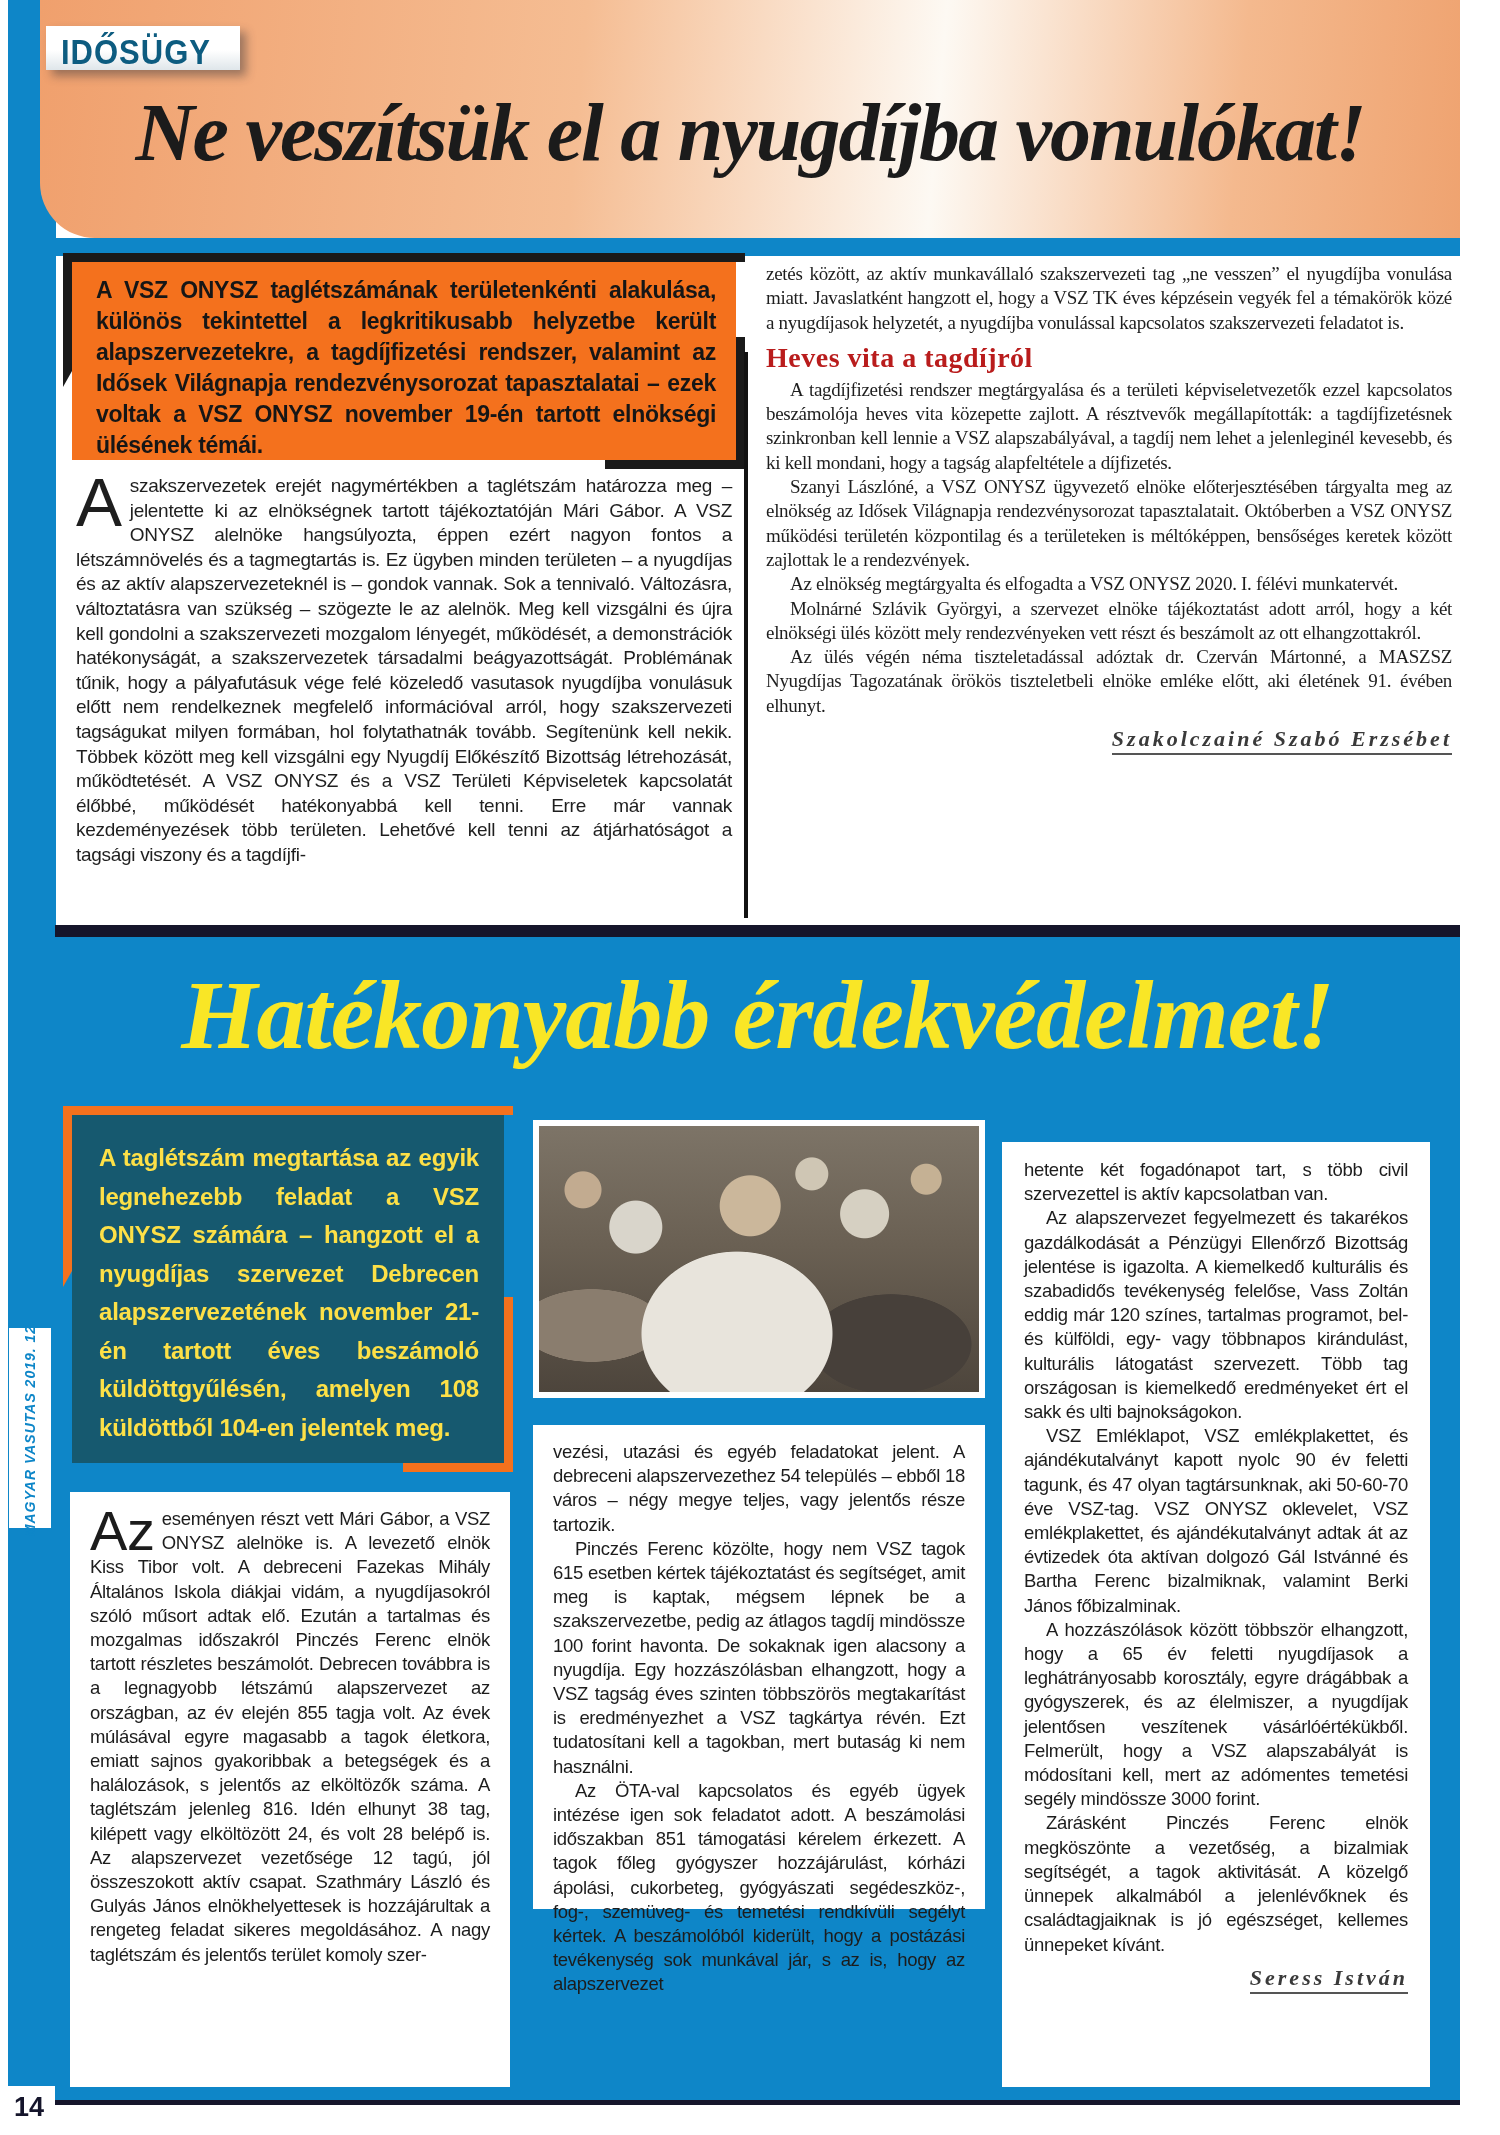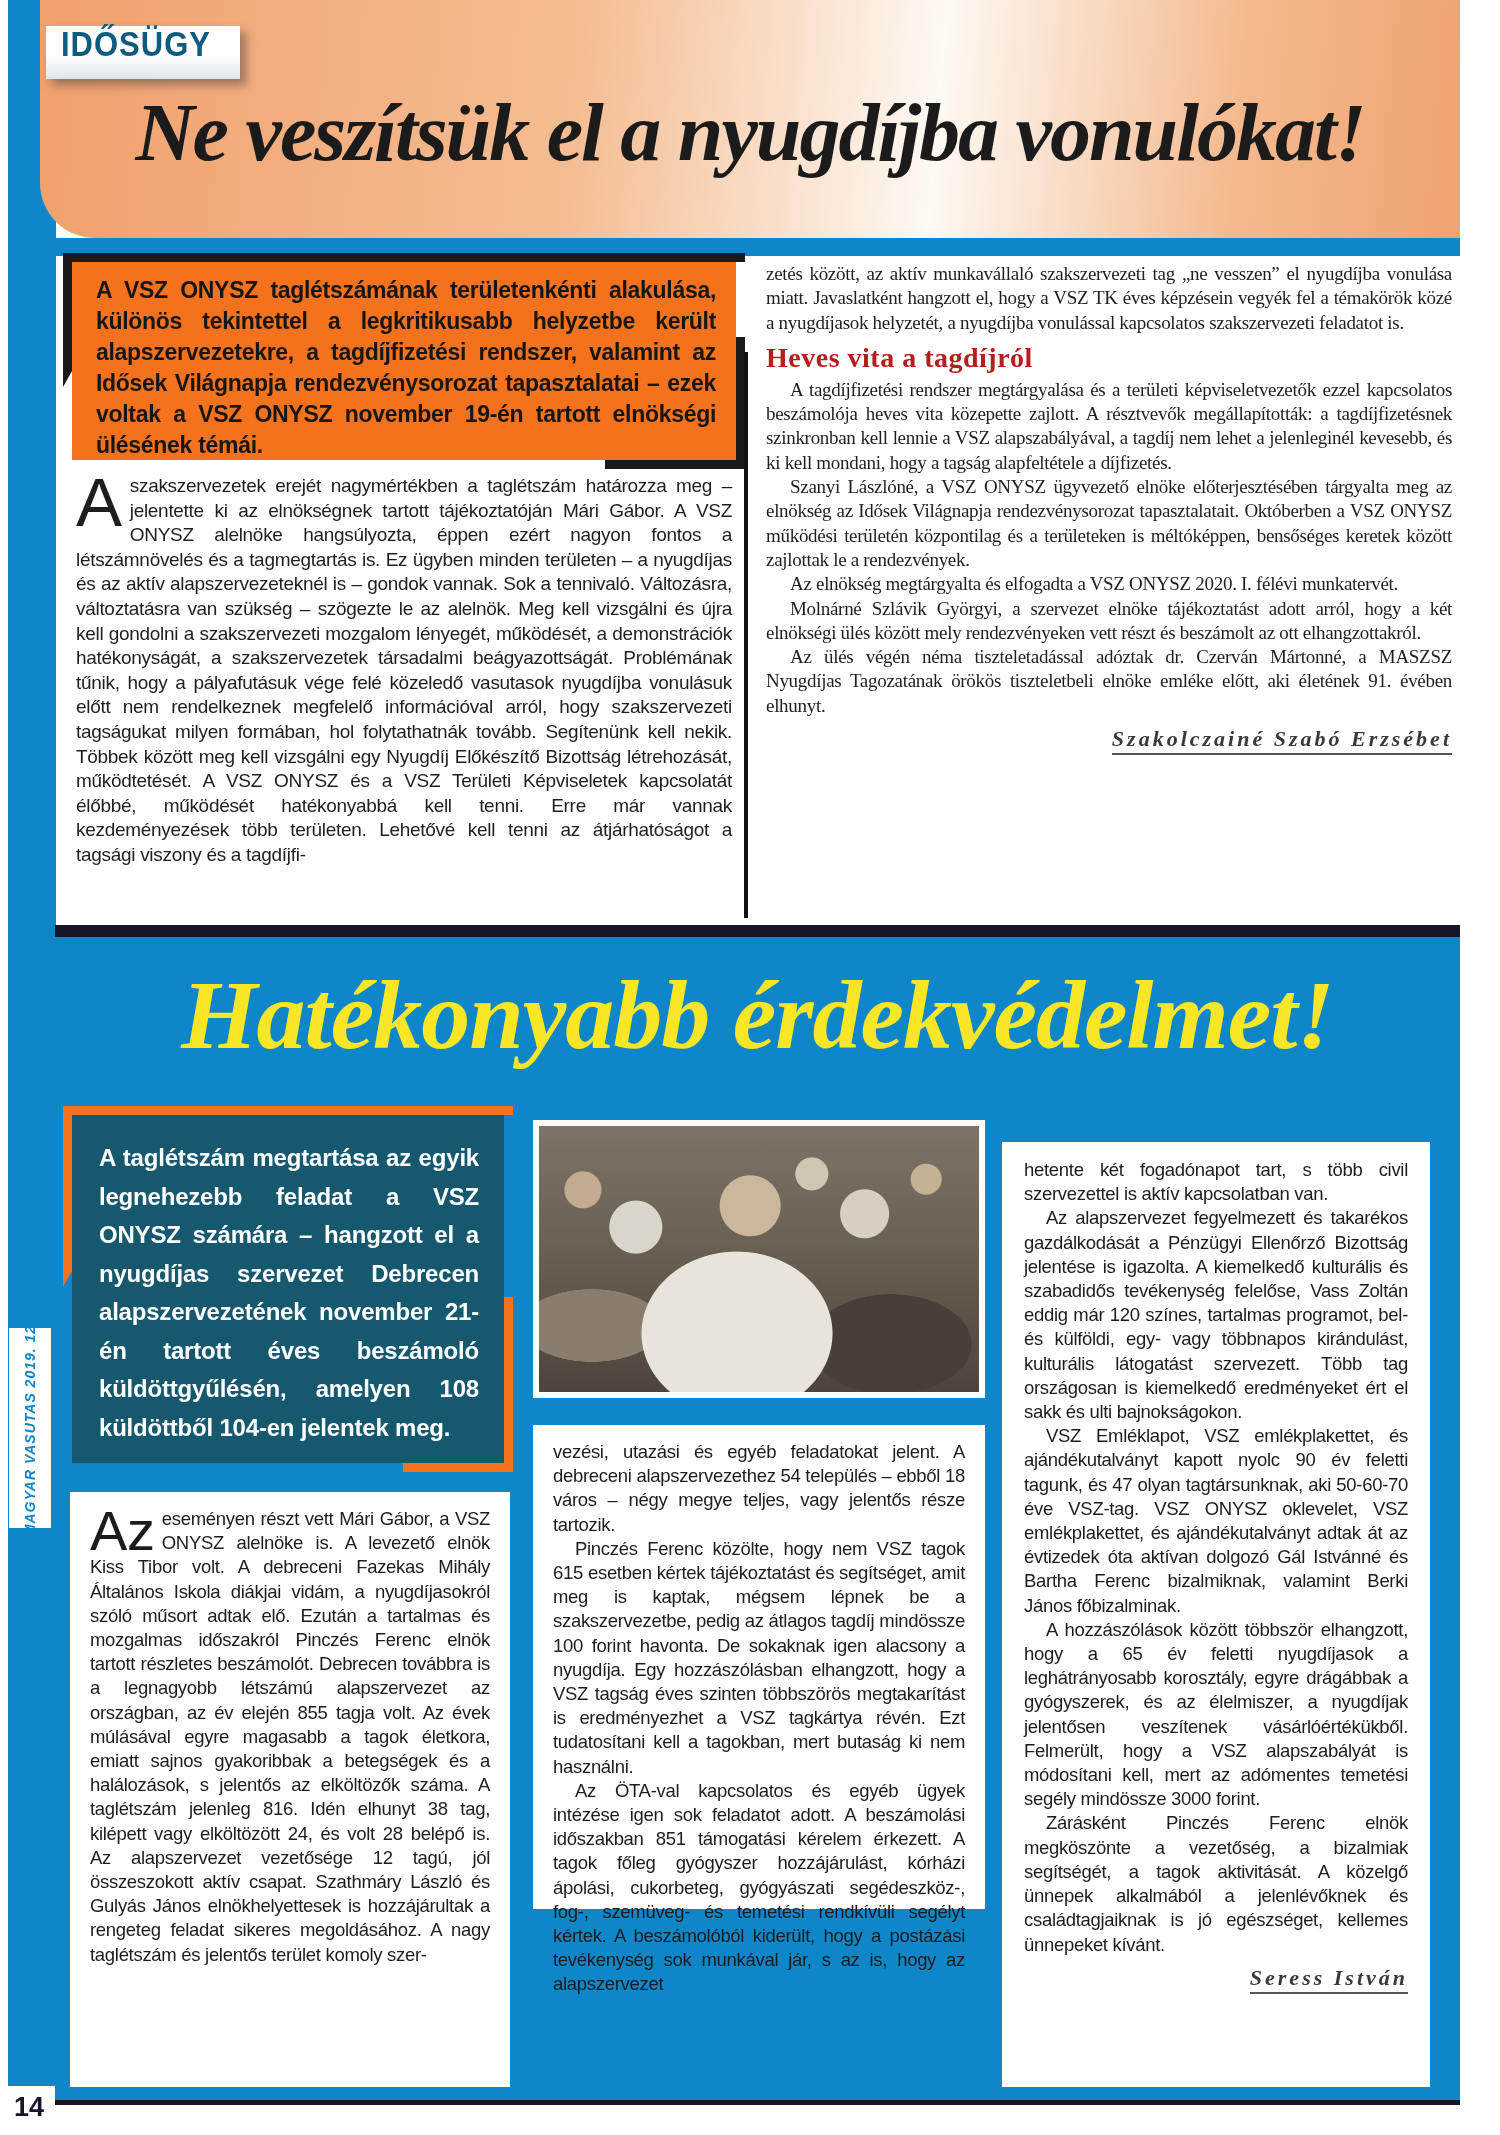--- a/index.html
+++ b/index.html
@@ -25,24 +25,24 @@
   .banner {
     position:absolute; left:40px; top:0; width:1420px; height:238px;
     background:linear-gradient(95deg,#f0a06d 0%, #f5bd93 38%, #fdf9f3 63%, #f4b98e 84%, #efa370 100%);
     border-radius:0 0 0 55px;
   }
   .title1 {
     position:absolute; left:40px; top:86px; width:1420px; text-align:center; white-space:nowrap;
     font:italic 700 82px "Liberation Serif", serif; color:#1b1b1b; letter-spacing:-2px;
   }
   .idosugy {
-    position:absolute; left:46px; top:26px; width:194px; height:53px;
+    position:absolute; left:46px; top:26px; width:194px; height:44px;
     background:linear-gradient(180deg,#ffffff 55%, #dfe6ea);
     box-shadow:6px 6px 9px rgba(50,50,60,.45);
-    display:flex; align-items:flex-start; padding-left:15px; box-sizing:border-box;
+    display:flex; align-items:flex-end; padding-left:15px; box-sizing:border-box;
   }
   .idosugy span { font:700 31px "Liberation Sans", sans-serif; color:#0d5c80; letter-spacing:1px; transform:scaleY(1.15); }
   .blue-bar { position:absolute; left:8px; top:238px; width:1452px; height:18px; background:#0e86c8; }
 
   
   .article1 { position:absolute; left:56px; top:256px; width:1404px; height:669px; background:#fff; }
   .lead1 {
     position:absolute; left:16px; top:6px; width:664px; height:198px; background:#f4711d;
     box-sizing:border-box; padding:13px 20px 0 24px;
   }
@@ -80,21 +80,21 @@
   }
   .title2 {
     position:absolute; left:0; top:22px; width:100%; text-align:center; white-space:nowrap;
     font:italic 700 98px "Liberation Serif", serif; color:#f9e626; letter-spacing:-1px;
   }
   .lead2 {
     position:absolute; left:17px; top:178px; width:432px; height:348px; background:#16596f;
     box-sizing:border-box; padding:24px 25px 0 27px;
   }
   .lead2 .lead-text {
-    font:700 24px/38.5px "Liberation Sans", sans-serif; color:#ffffff; text-align:justify; letter-spacing:-0.2px;
+    font:700 24px/38.5px "Liberation Sans", sans-serif; color:#fde047; text-align:justify; letter-spacing:-0.2px;
   }
   .obar { position:absolute; background:#f4711d; }
   .obar-t { left:-9px; top:-9px; width:calc(100% + 18px); height:9px; }
   .obar-l { left:-9px; top:-9px; width:9px; height:165px; }
   .obar-l::after { content:""; position:absolute; left:0; top:165px; width:0; height:0;
       border-top:16px solid #f4711d; border-right:9px solid transparent; }
   .obar-r { right:-9px; bottom:-9px; width:9px; height:175px; }
   .obar-b { right:-9px; bottom:-9px; width:110px; height:9px; }
 
   .photo {

